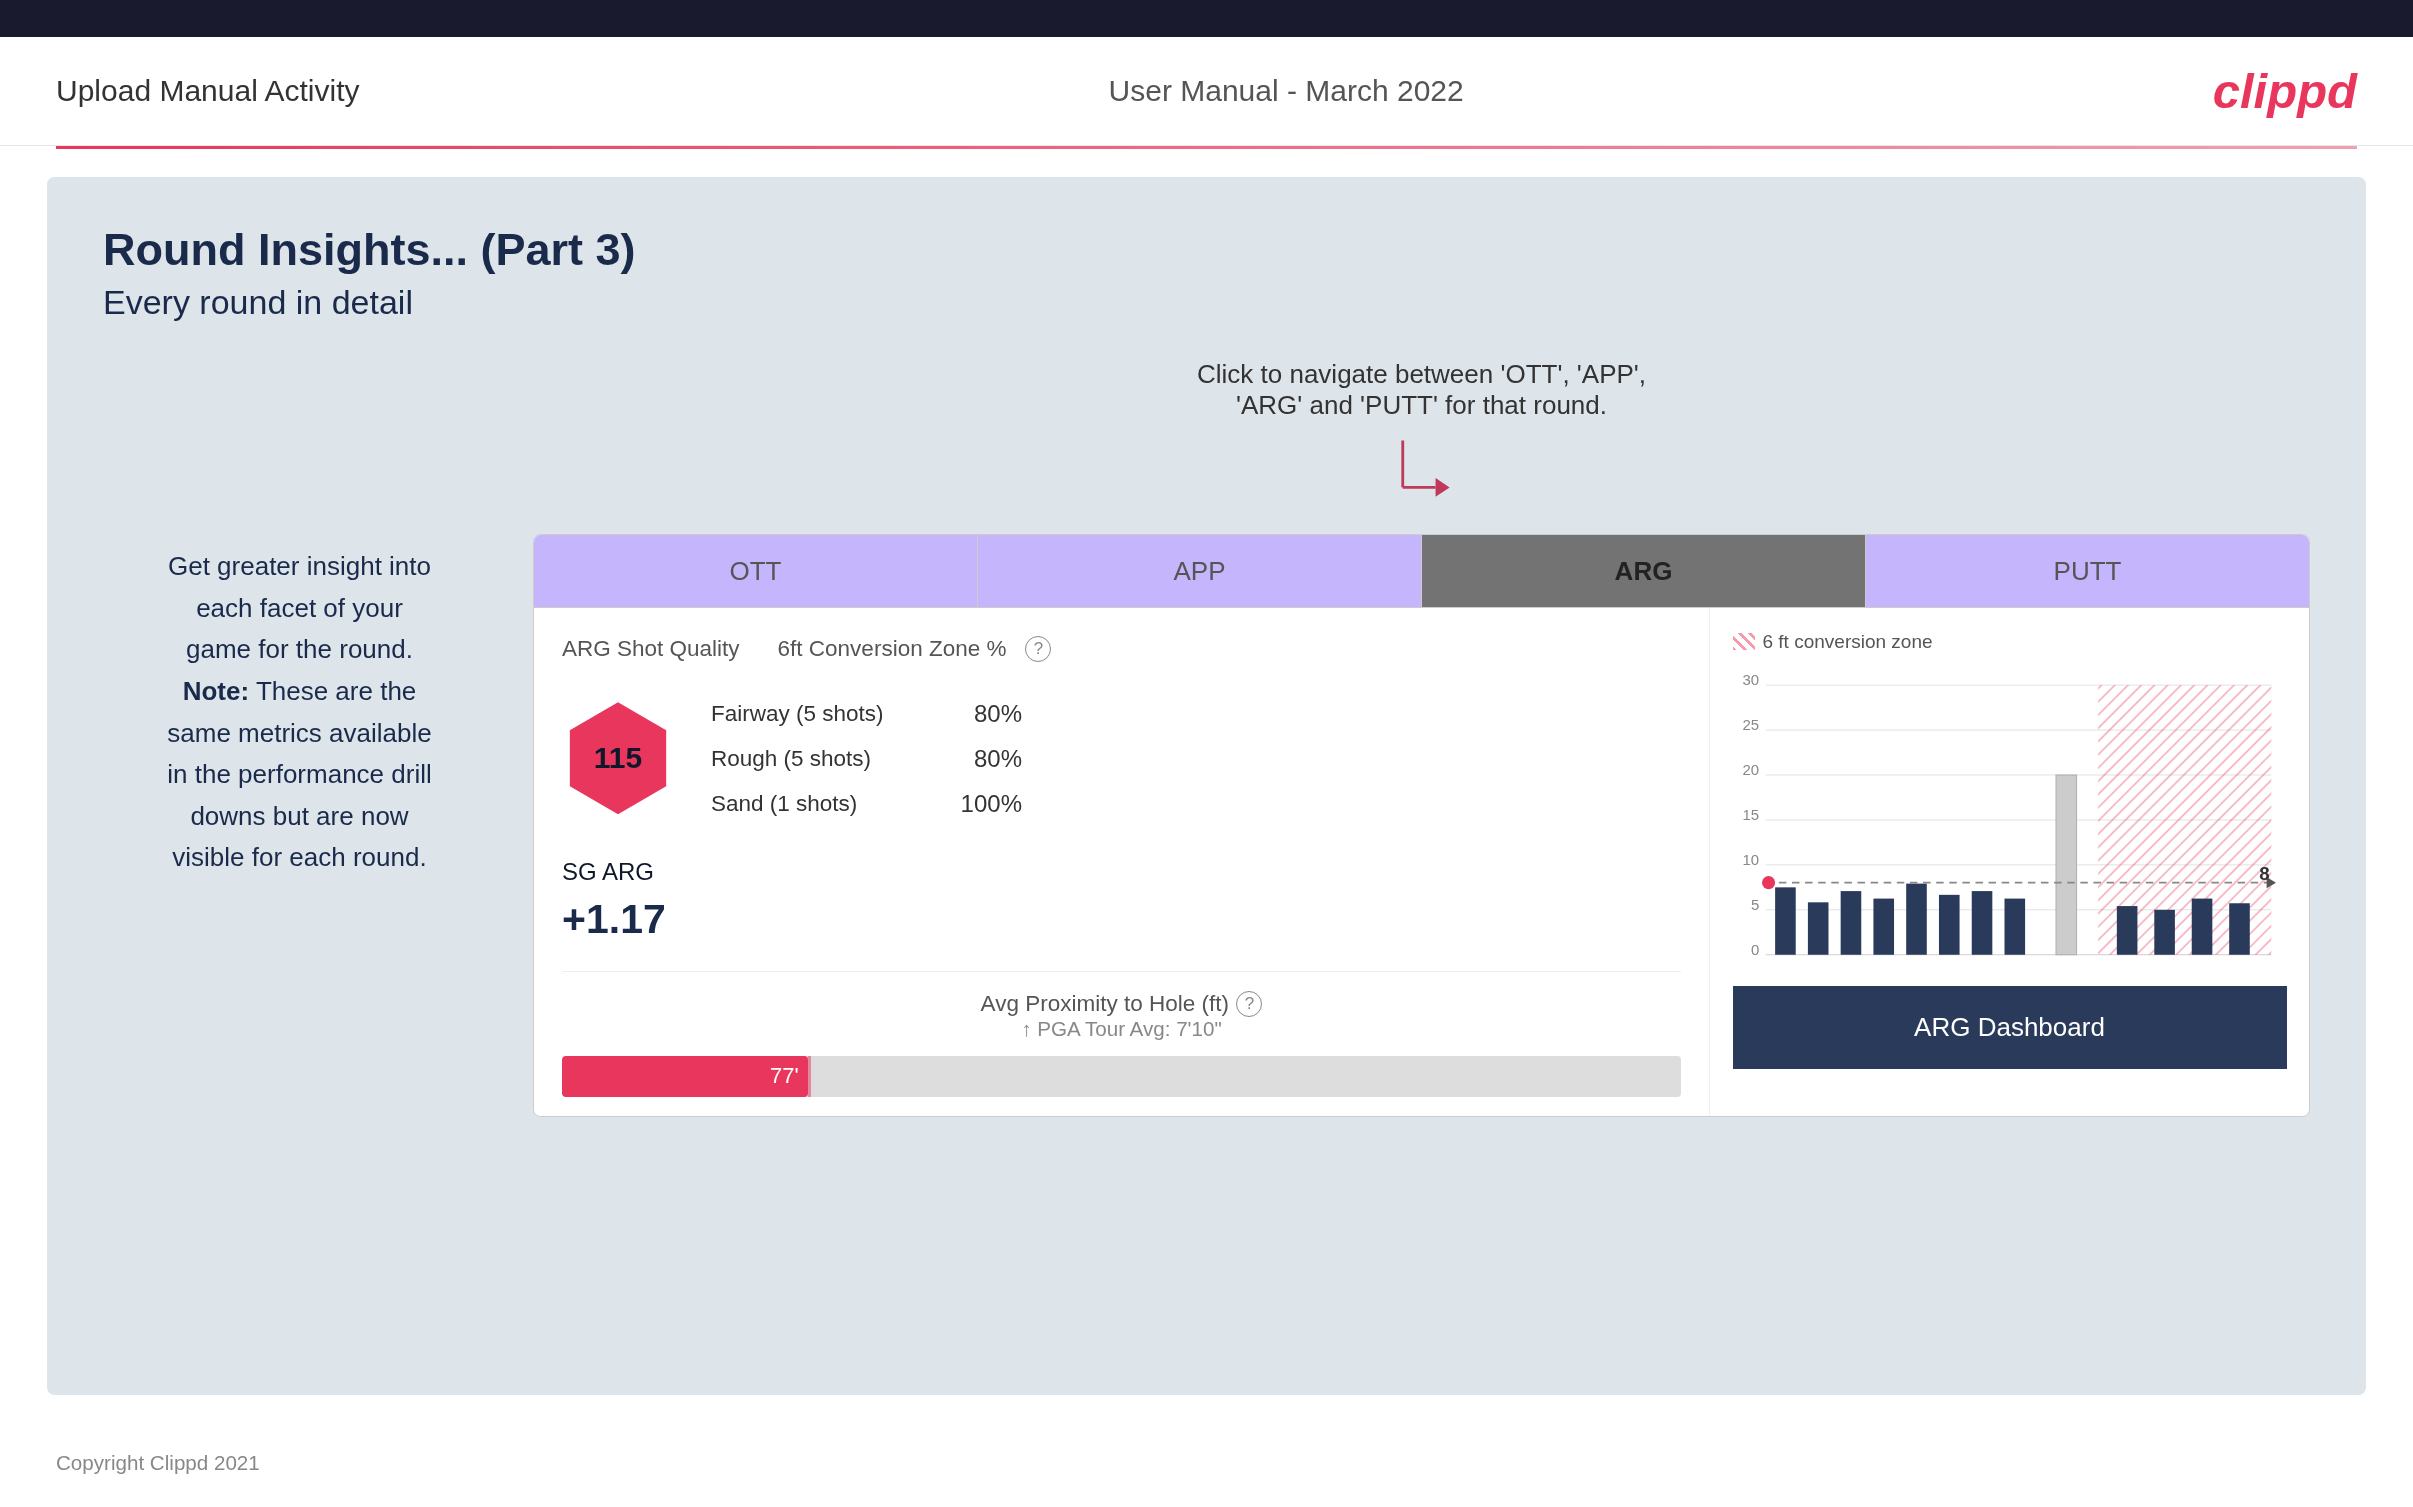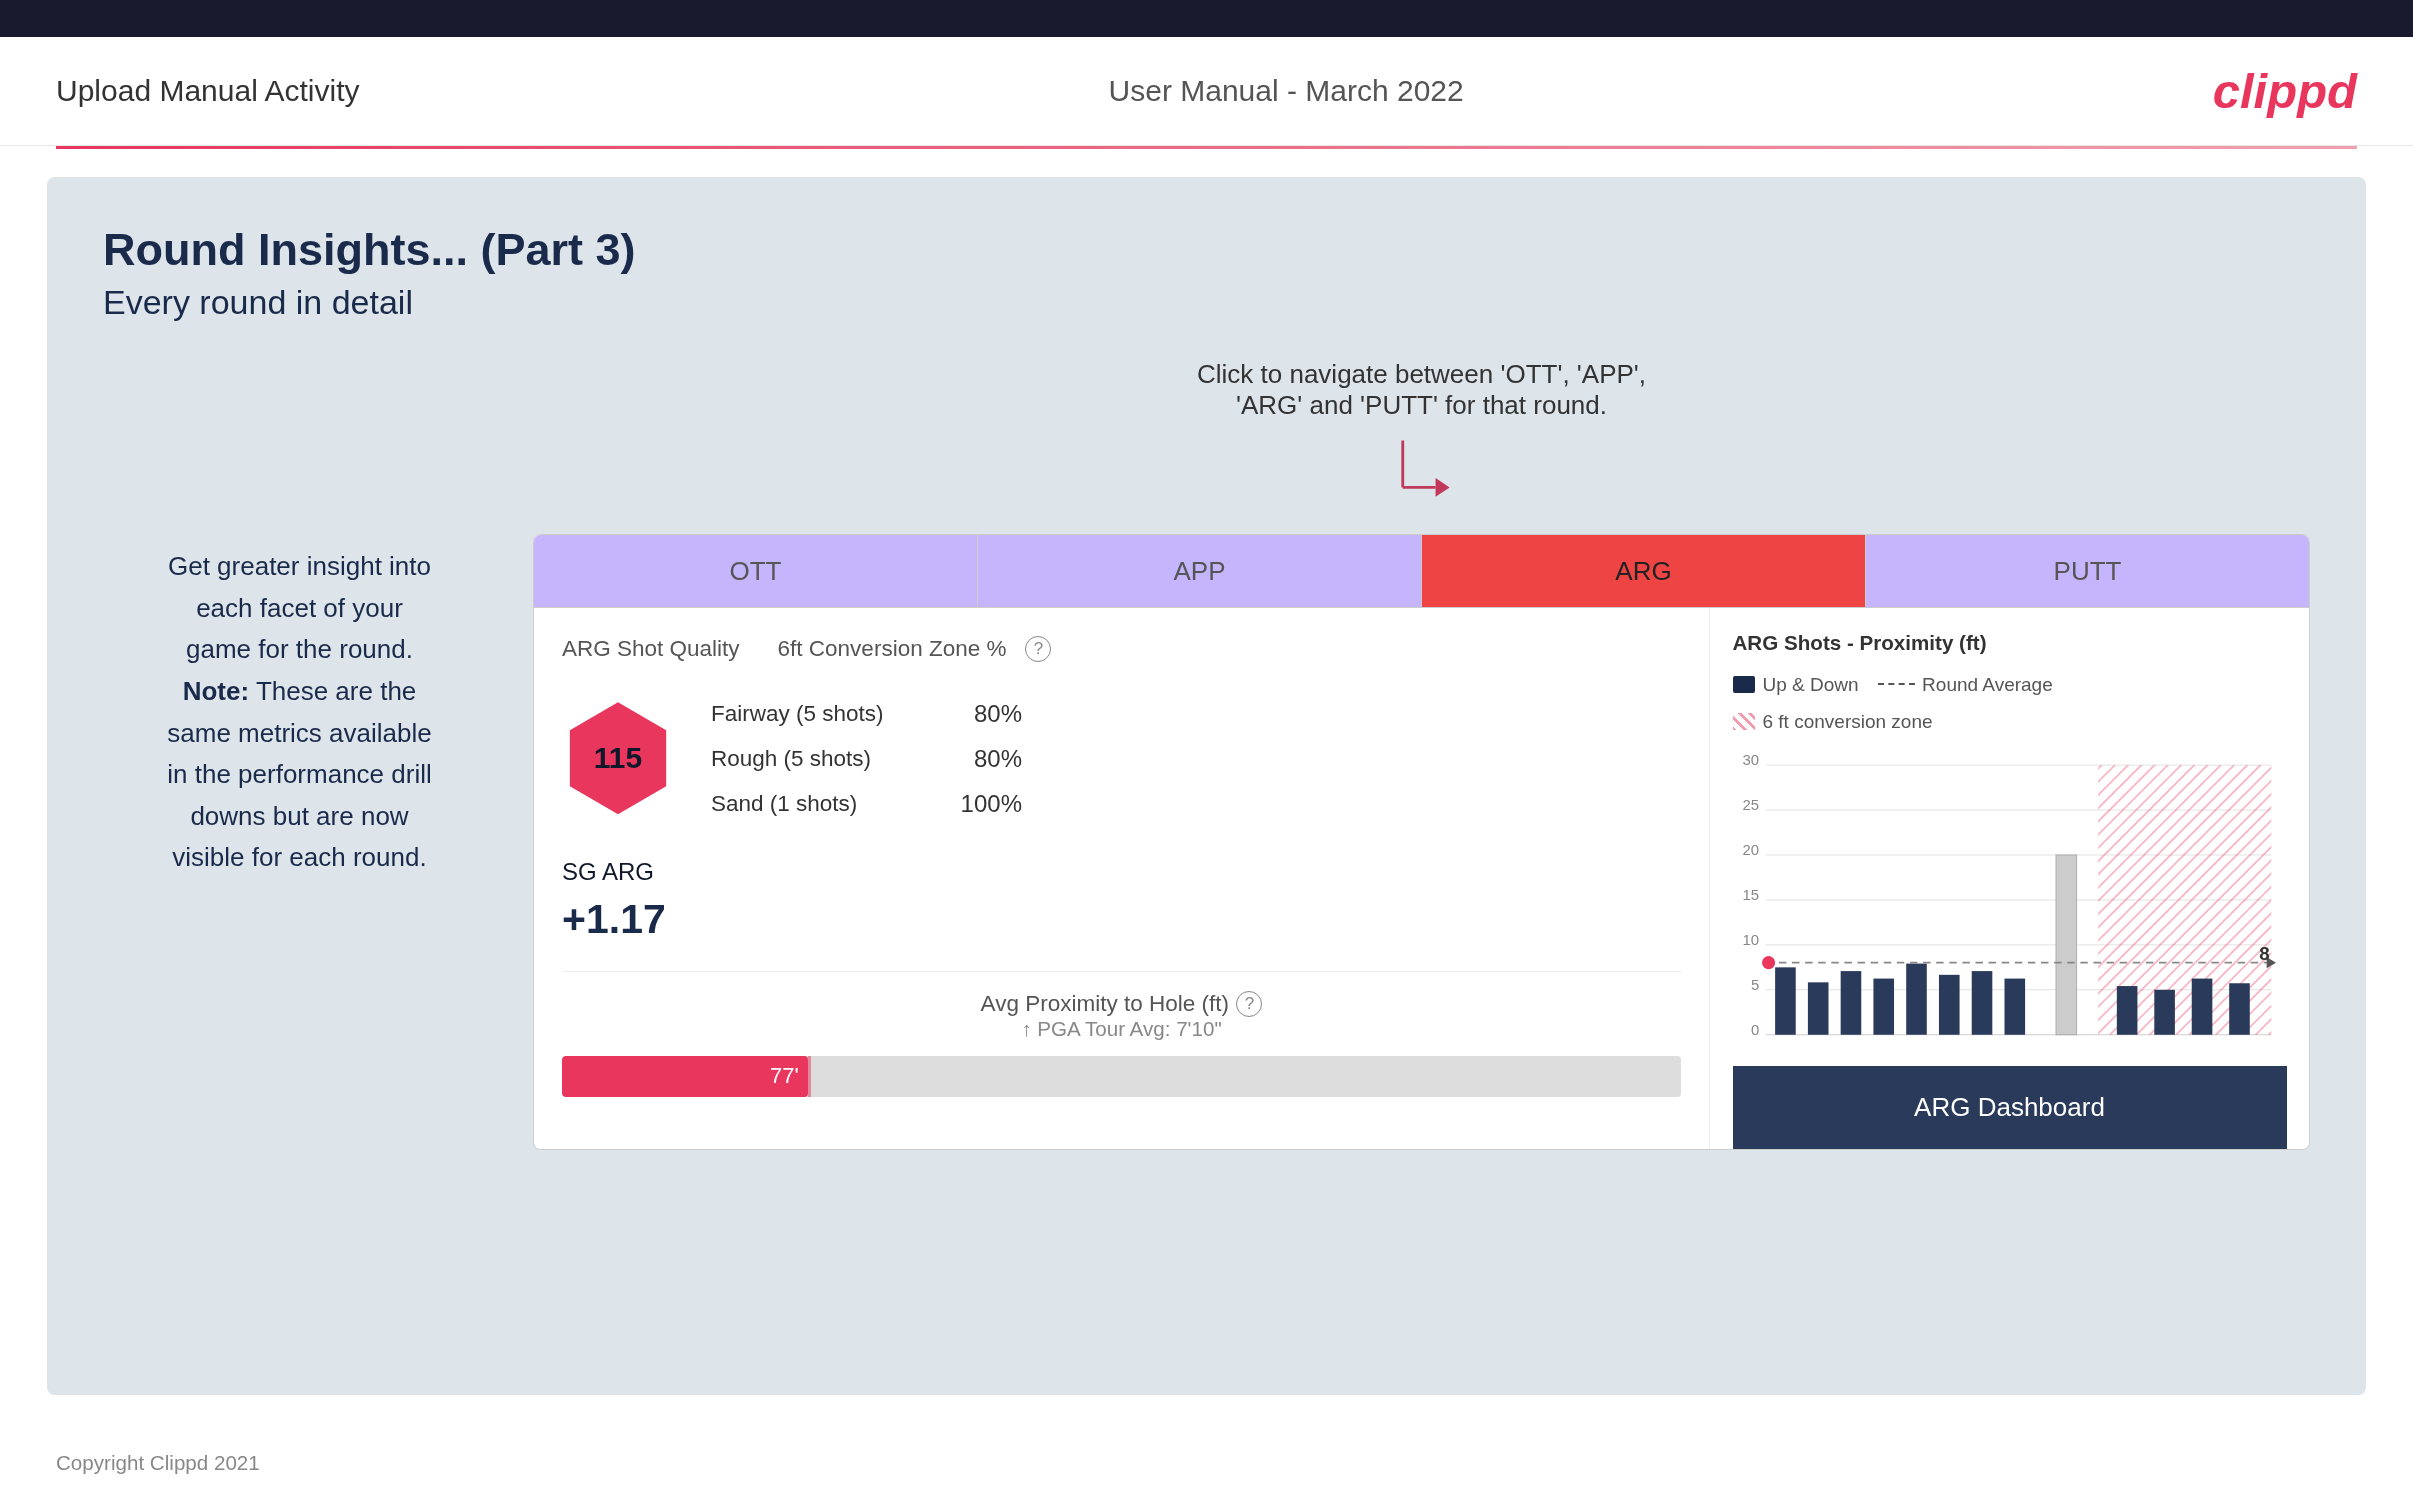--- a/index.html
+++ b/index.html
@@ -98,22 +98,22 @@
       font-size: 26px;
       color: #555;
       cursor: pointer;
       border-right: 0.9px solid #ccc;
       background: #c4b5fd;
     }
 
     .tab:last-child { border-right: none; }
 
     .tab.active {
-      background: #ef4444;
-      font-weight: 400;
+      background: #737373;
+      font-weight: 700;
       color: #222;
     }
 
     .card-body {
       display: flex;
     }
 
     .left-metrics {
       flex: 1;
       padding: 28px 28px 19px 28px;
@@ -407,33 +407,20 @@
                 <div class="proximity-bar-fill">
                   <span class="proximity-bar-text">77'</span>
                 </div>
                 <div style="position:absolute; left: 22%; top:0; bottom:0; width:2.8px; background:#e8365d; opacity:0.5;"></div>
               </div>
             </div>
 
           </div>
 
           <div class="right-chart">
-            <div class="chart-header">
-              <span class="chart-title">ARG Shots - Proximity (ft)</span>
-              <div class="legend-items">
-                <div class="legend-item">
-                  <div class="legend-box"></div>
-                  <span>Up &amp; Down</span>
-                </div>
-                <div class="legend-item">
-                  <div class="legend-dashed"></div>
-                  <span>Round Average</span>
-                </div>
-              </div>
-            </div>
             <div class="legend-items" style="margin-bottom:2px;">
               <div class="legend-item">
                 <div class="legend-hatched"></div>
                 <span>6 ft conversion zone</span>
               </div>
             </div>
 
             
             <svg width="543" height="328" viewBox="0 0 580 350">
 

